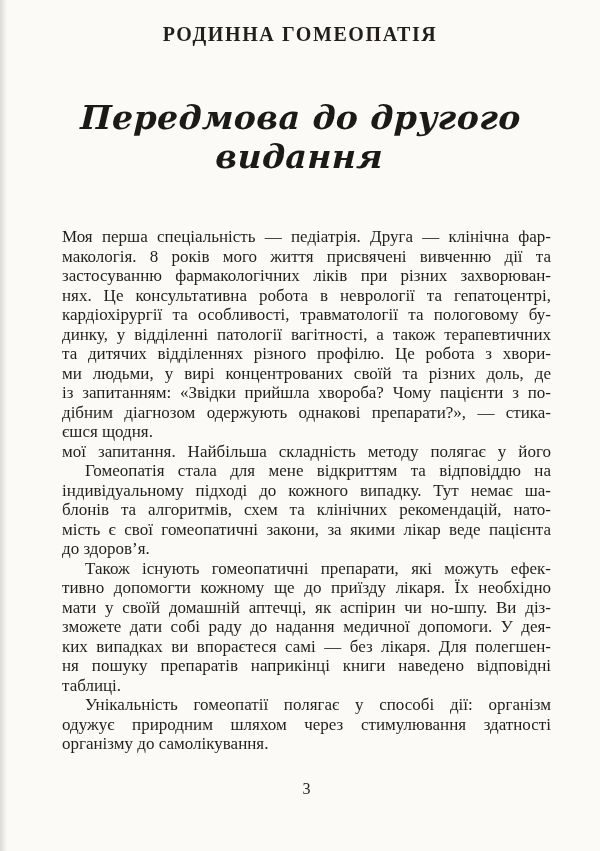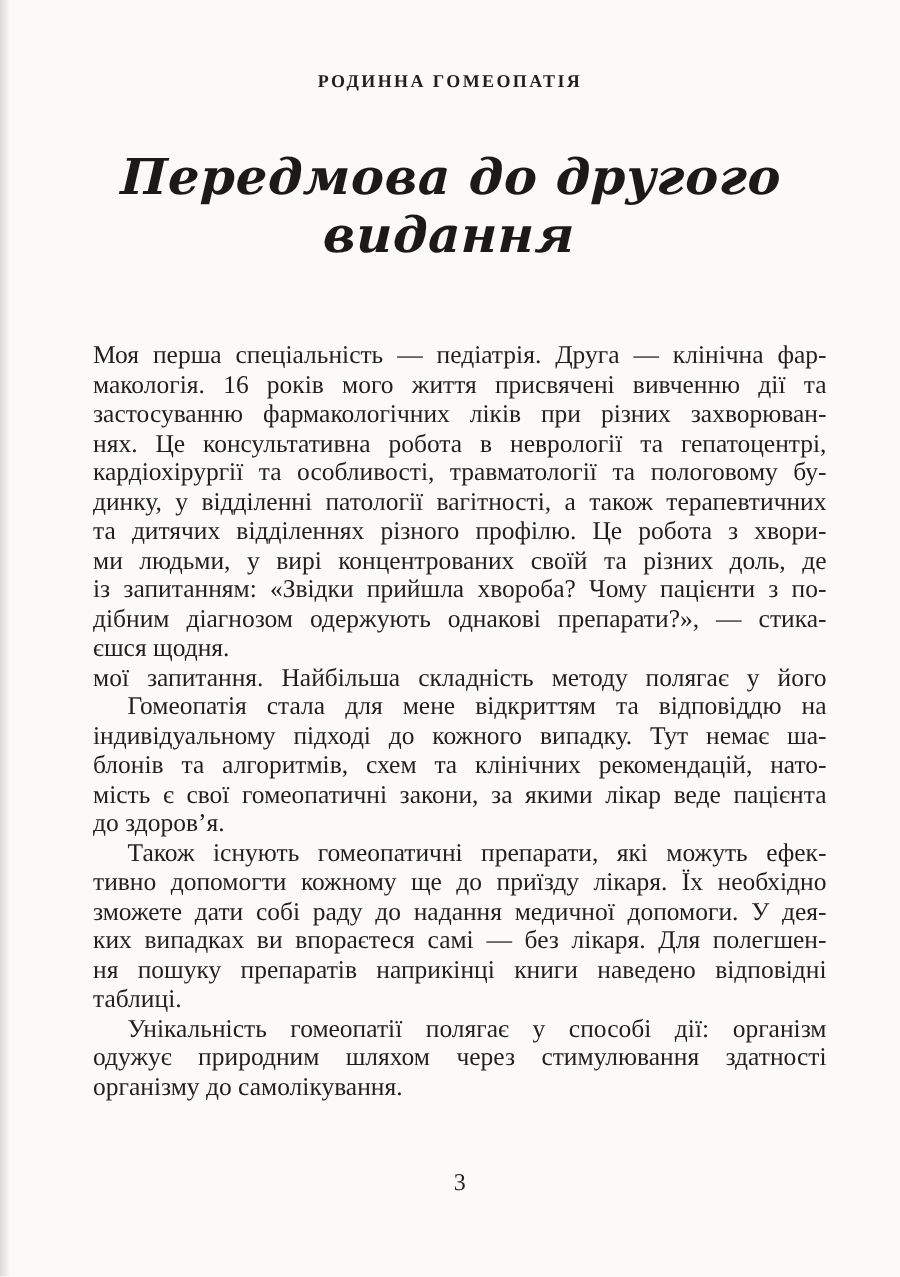--- a/index.html
+++ b/index.html
@@ -20,25 +20,24 @@
     background:var(--paper);
   }
   .scan-edge{
     position:absolute;left:0;top:0;bottom:0;width:7px;
     background:linear-gradient(to right, rgba(110,105,95,0.22), rgba(110,105,95,0));
     pointer-events:none;
   }
   .running-header{
     position:absolute;top:23px;left:0;right:0;
     text-align:center;
-    font-size:12px;
+    font-size:20px;
     font-weight:bold;
     letter-spacing:1.6px;
     color:var(--ink);
-    margin-top:24px;
   }
   .chapter-title{
     position:absolute;top:98px;left:0;right:0;
     margin:0;
     text-align:center;
     font-family:"DejaVu Serif","Liberation Serif",serif;
     font-style:italic;
     font-weight:bold;
     font-size:33px;
     letter-spacing:0.5px;
@@ -83,21 +82,21 @@
 <div class="page">
   <div class="scan-edge"></div>
 
   <div class="running-header">РОДИННА ГОМЕОПАТІЯ</div>
 
   <h1 class="chapter-title">Передмова до другого видання</h1>
 
   <div class="body-text">
       <div class="para">
         <span class="line">Моя перша спеціальність — педіатрія. Друга — клінічна фар-</span>
-        <span class="line">макологія. 16 років мого життя присвячені вивченню дії та</span>
+        <span class="line">макологія. 8 років мого життя присвячені вивченню дії та</span>
         <span class="line">застосуванню фармакологічних ліків при різних захворюван-</span>
         <span class="line">нях. Це консультативна робота в неврології та гепатоцентрі,</span>
         <span class="line">кардіохірургії та особливості, травматології та пологовому бу-</span>
         <span class="line">динку, у відділенні патології вагітності, а також терапевтичних</span>
         <span class="line">та дитячих відділеннях різного профілю. Це робота з хвори-</span>
         <span class="line">ми людьми, у вирі концентрованих своїй та різних доль, де</span>
         <span class="line">із запитанням: «Звідки прийшла хвороба? Чому пацієнти з по-</span>
         <span class="line">дібним діагнозом одержують однакові препарати?», — стика-</span>
         <span class="line last">єшся щодня.</span>
       </div>
@@ -105,20 +104,21 @@
         <span class="line">мої запитання. Найбільша складність методу полягає у його</span>
         <span class="line indent">Гомеопатія стала для мене відкриттям та відповіддю на</span>
         <span class="line">індивідуальному підході до кожного випадку. Тут немає ша-</span>
         <span class="line">блонів та алгоритмів, схем та клінічних рекомендацій, нато-</span>
         <span class="line">мість є свої гомеопатичні закони, за якими лікар веде пацієнта</span>
         <span class="line last">до здоров’я.</span>
       </div>
       <div class="para">
         <span class="line indent">Також існують гомеопатичні препарати, які можуть ефек-</span>
         <span class="line">тивно допомогти кожному ще до приїзду лікаря. Їх необхідно</span>
+        <span class="line">мати у своїй домашній аптечці, як аспірин чи но-шпу. Ви діз-</span>
         <span class="line">зможете дати собі раду до надання медичної допомоги. У дея-</span>
         <span class="line">ких випадках ви впораєтеся самі — без лікаря. Для полегшен-</span>
         <span class="line">ня пошуку препаратів наприкінці книги наведено відповідні</span>
         <span class="line last">таблиці.</span>
       </div>
       <div class="para">
         <span class="line indent">Унікальність гомеопатії полягає у способі дії: організм</span>
         <span class="line">одужує природним шляхом через стимулювання здатності</span>
         <span class="line last">організму до самолікування.</span>
       </div>

